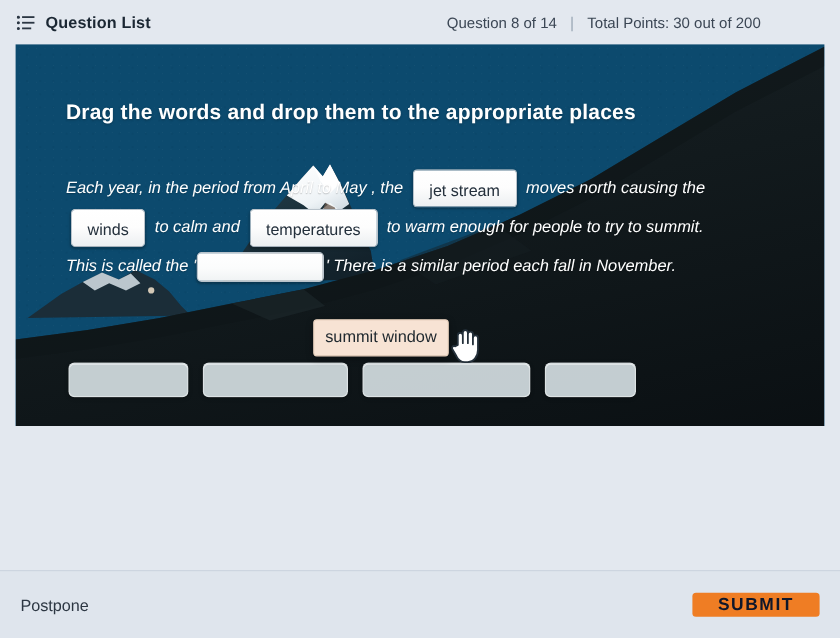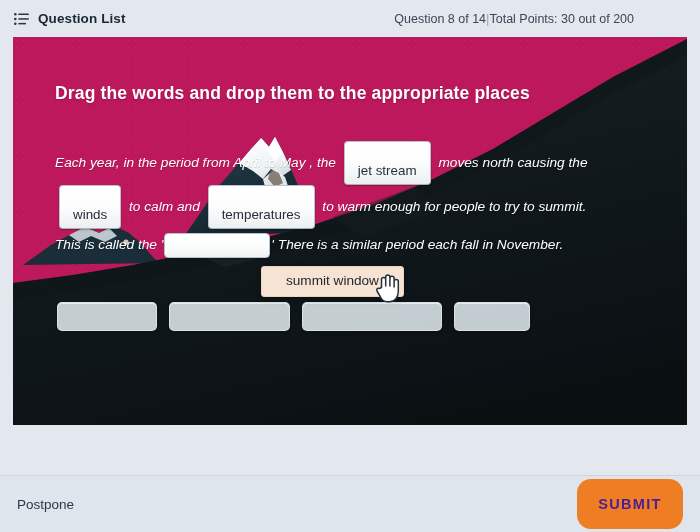--- a/index.html
+++ b/index.html
@@ -41,38 +41,39 @@
     font-size: 13.5px;
     color: #1b2733;
     font-weight: 600;
     letter-spacing: .1px;
     white-space: nowrap;
   }
   .topbar-right {
     margin-left: auto;
     display: flex;
     align-items: center;
+    gap: 11px;
     font-size: 12.5px;
     color: #3b4654;
     white-space: nowrap;
   }
   .topbar-sep {
     color: #9aa7b6;
     font-size: 13px;
   }
 
   
   .stage {
     position: absolute;
     left: 13px;
     top: 37px;
     width: 674px;
-    height: 388px;
+    height: 318px;
     overflow: hidden;
-    background: #be185d;
+    background: #0c4a6e;
   }
 
   
   .bg-sky {
     position: absolute;
     inset: 0;
     background:
       radial-gradient(130% 90% at 12% 6%, rgba(10,48,72,.75) 0%, rgba(10,48,72,0) 58%),
       linear-gradient(180deg,
         #14486a 0%,
@@ -120,21 +121,21 @@
     color: #ffffff;
     text-shadow: 0 1px 1px rgba(0,0,0,.22);
   }
   .q-body .seg { white-space: pre-wrap; font-style: italic; }
 
   
   .chip {
     display: inline-block;
     vertical-align: middle;
     min-width: 60px;
-    padding: 20px 13px 5px;
+    padding: 8px 13px 5px;
     margin: 0 4px;
     border-radius: 4px;
     background: linear-gradient(180deg,#ffffff 0%, #fdfdfd 48%, #eceff1 100%);
     border: 1px solid #b9c3cb;
     border-bottom-color: #a5b0ba;
     box-shadow: 0 1px 2px rgba(0,0,0,.28);
     color: #24303c;
     font-size: 13.4px;
     line-height: 17px;
     text-align: center;
@@ -173,21 +174,21 @@
   .dz-1 { width: 100px; }
   .dz-2 { width: 121px; }
   .dz-3 { width: 140px; }
   .dz-4 { width: 76px; }
 
   
   .drag-token {
     position: absolute;
     left: 248px;
     top: 229px;
-    padding: 5px 24px 6px;
+    padding: 5px 9px 6px;
     border-radius: 3px;
     background: #f7e3d4;
     border: 1px solid #e9d2bf;
     box-shadow: 0 2px 6px rgba(0,0,0,.33);
     color: #20292f;
     font-size: 13.6px;
     line-height: 18px;
     white-space: nowrap;
     cursor: grabbing;
     z-index: 30;
@@ -216,29 +217,29 @@
     padding: 2px 17px;
   }
   .postpone {
     font-size: 13.5px;
     color: #2d3743;
     cursor: pointer;
   }
   .submit-btn {
     margin-left: auto;
     background: #ef7d24;
-    color: #4c1d95;
+    color: #0f172a;
     border: none;
-    border-radius: 14px;
+    border-radius: 3px;
     font-family: "Liberation Sans", sans-serif;
     font-size: 14.5px;
     font-weight: bold;
     letter-spacing: 1.3px;
     width: 106px;
-    height: 50px;
+    height: 20px;
     cursor: pointer;
   }
 </style>
 </head>
 <body>
 
 <div class="topbar">
   <div class="topbar-left">
     <svg class="list-icon" viewBox="0 0 15 12">
       <circle cx="1.3" cy="1.3" r="1.3" fill="#2b3643"></circle>

